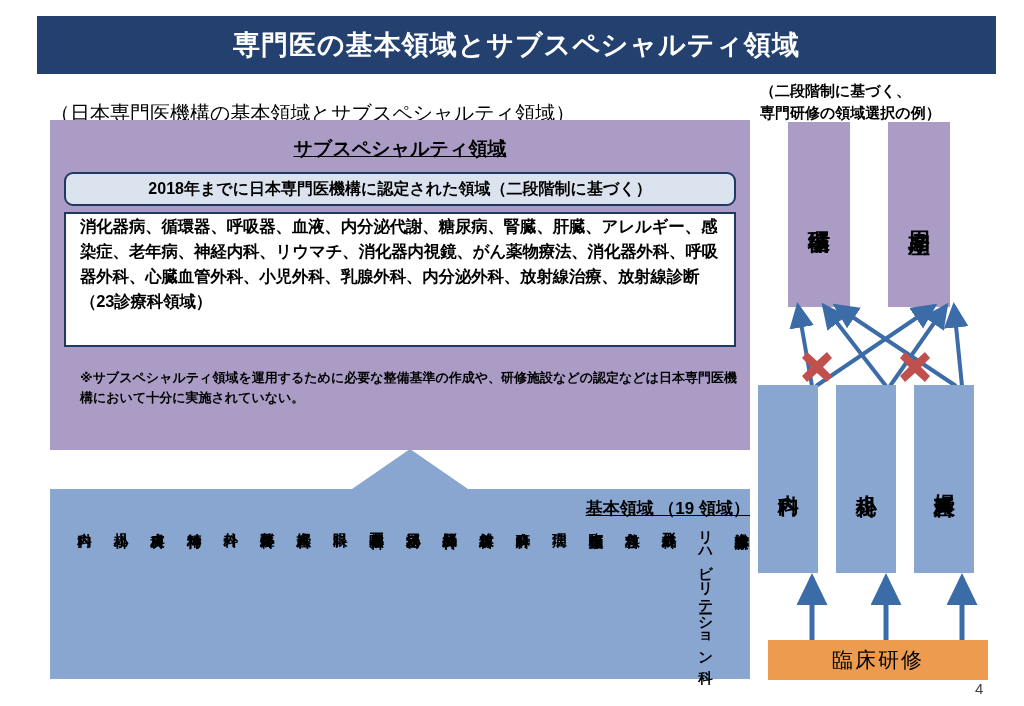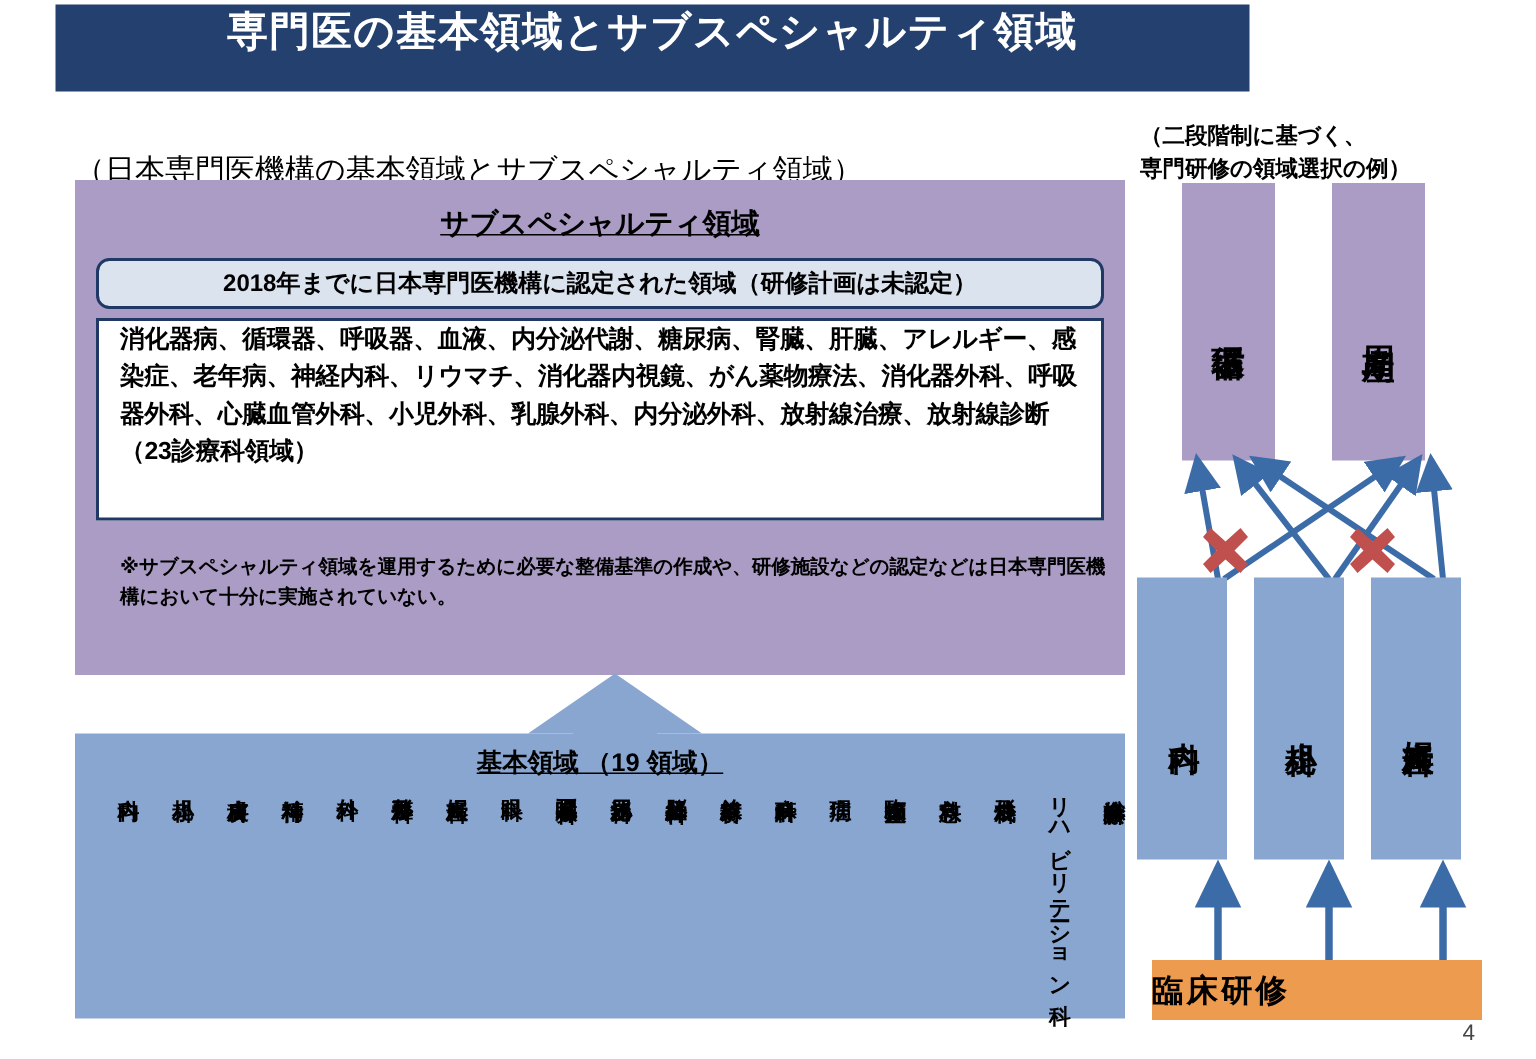--- a/index.html
+++ b/index.html
@@ -8,23 +8,23 @@
     background:#ffffff;
     font-family:"Liberation Sans","DejaVu Sans",sans-serif;
     color:#000;
     overflow:hidden;
     position:relative;
   }
   .slide{position:absolute;inset:0;}
 
   
   .header-bar{
-    position:absolute;left:37px;top:3px;width:796px;height:58px;
+    position:absolute;left:37px;top:16px;width:959px;height:58px;
     background:#24406e;
-    display:flex;justify-content:center;
+    display:flex;align-items:center;justify-content:center;
   }
   .header-title{
     color:#ffffff;font-size:27px;font-weight:700;letter-spacing:1px;
     white-space:nowrap;
   }
 
   
   .left-subtitle{
     position:absolute;left:50px;top:100px;width:660px;
     text-align:left;font-size:20px;font-weight:400;white-space:nowrap;
@@ -65,21 +65,21 @@
     position:absolute;left:352px;top:449px;width:116px;height:44px;
   }
 
   
   .basic-panel{
     position:absolute;left:50px;top:489px;width:700px;height:190px;
     background:#89a6d0;
   }
   .basic-title{
     position:absolute;left:0;top:8px;width:100%;
-    text-align:center;font-size:17px;font-weight:700;
+    text-align:right;font-size:17px;font-weight:700;
     text-decoration:underline;white-space:nowrap;
   }
   .vert-list{
     position:absolute;left:0;top:32px;width:100%;height:152px;
     display:flex;flex-direction:row;
     justify-content:flex-start;align-items:flex-start;
     padding-left:6px;box-sizing:border-box;
   }
   .vert-item{
     writing-mode:vertical-rl;
@@ -107,22 +107,22 @@
   }
   .sub-box{display:flex;align-items:center;justify-content:center;}
   .base-box{
     position:absolute;background:#89a6d0;
     display:flex;align-items:center;justify-content:center;
   }
   .base-box .vtext{font-size:21px;}
   .clinical-box{
     position:absolute;left:768px;top:640px;width:220px;height:40px;
     background:#ed9b4f;
-    display:flex;align-items:center;justify-content:flex-start;
-    font-size:21px;font-weight:700;letter-spacing:2px;
+    display:flex;align-items:center;justify-content:center;
+    font-size:21px;font-weight:400;letter-spacing:2px;
   }
   .arrows-svg{position:absolute;left:750px;top:300px;width:274px;height:345px;}
   .page-num{
     position:absolute;left:975px;top:680px;font-size:15px;color:#444;
   }
 </style>
 </head>
 <body>
 
 <div class="slide">
@@ -130,21 +130,21 @@
   <div class="header-bar">
     <div class="header-title">専門医の基本領域とサブスペシャルティ領域</div>
   </div>
 
   <div class="left-subtitle">（日本専門医機構の基本領域とサブスペシャルティ領域）</div>
 
   <div class="subspec-panel">
     <div class="subspec-title">サブスペシャルティ領域</div>
 
     <div class="cert-banner">
-      <span>2018年までに日本専門医機構に認定された領域（研修計画は未認定）</span>
+      <span>2018年までに日本専門医機構に認定された領域（二段階制に基づく）</span>
     </div>
 
     <div class="list-box">
       <div class="list-text">消化器病、循環器、呼吸器、血液、内分泌代謝、糖尿病、腎臓、肝臓、アレルギー、感染症、老年病、神経内科、リウマチ、消化器内視鏡、がん薬物療法、消化器外科、呼吸器外科、心臓血管外科、小児外科、乳腺外科、内分泌外科、放射線治療、放射線診断（23診療科領域）</div>
     </div>
 
     <div class="note-text">※サブスペシャルティ領域を運用するために必要な整備基準の作成や、研修施設などの認定などは日本専門医機構において十分に実施されていない。</div>
   </div>
 
   <svg class="up-arrow" viewBox="0 0 116 44">

